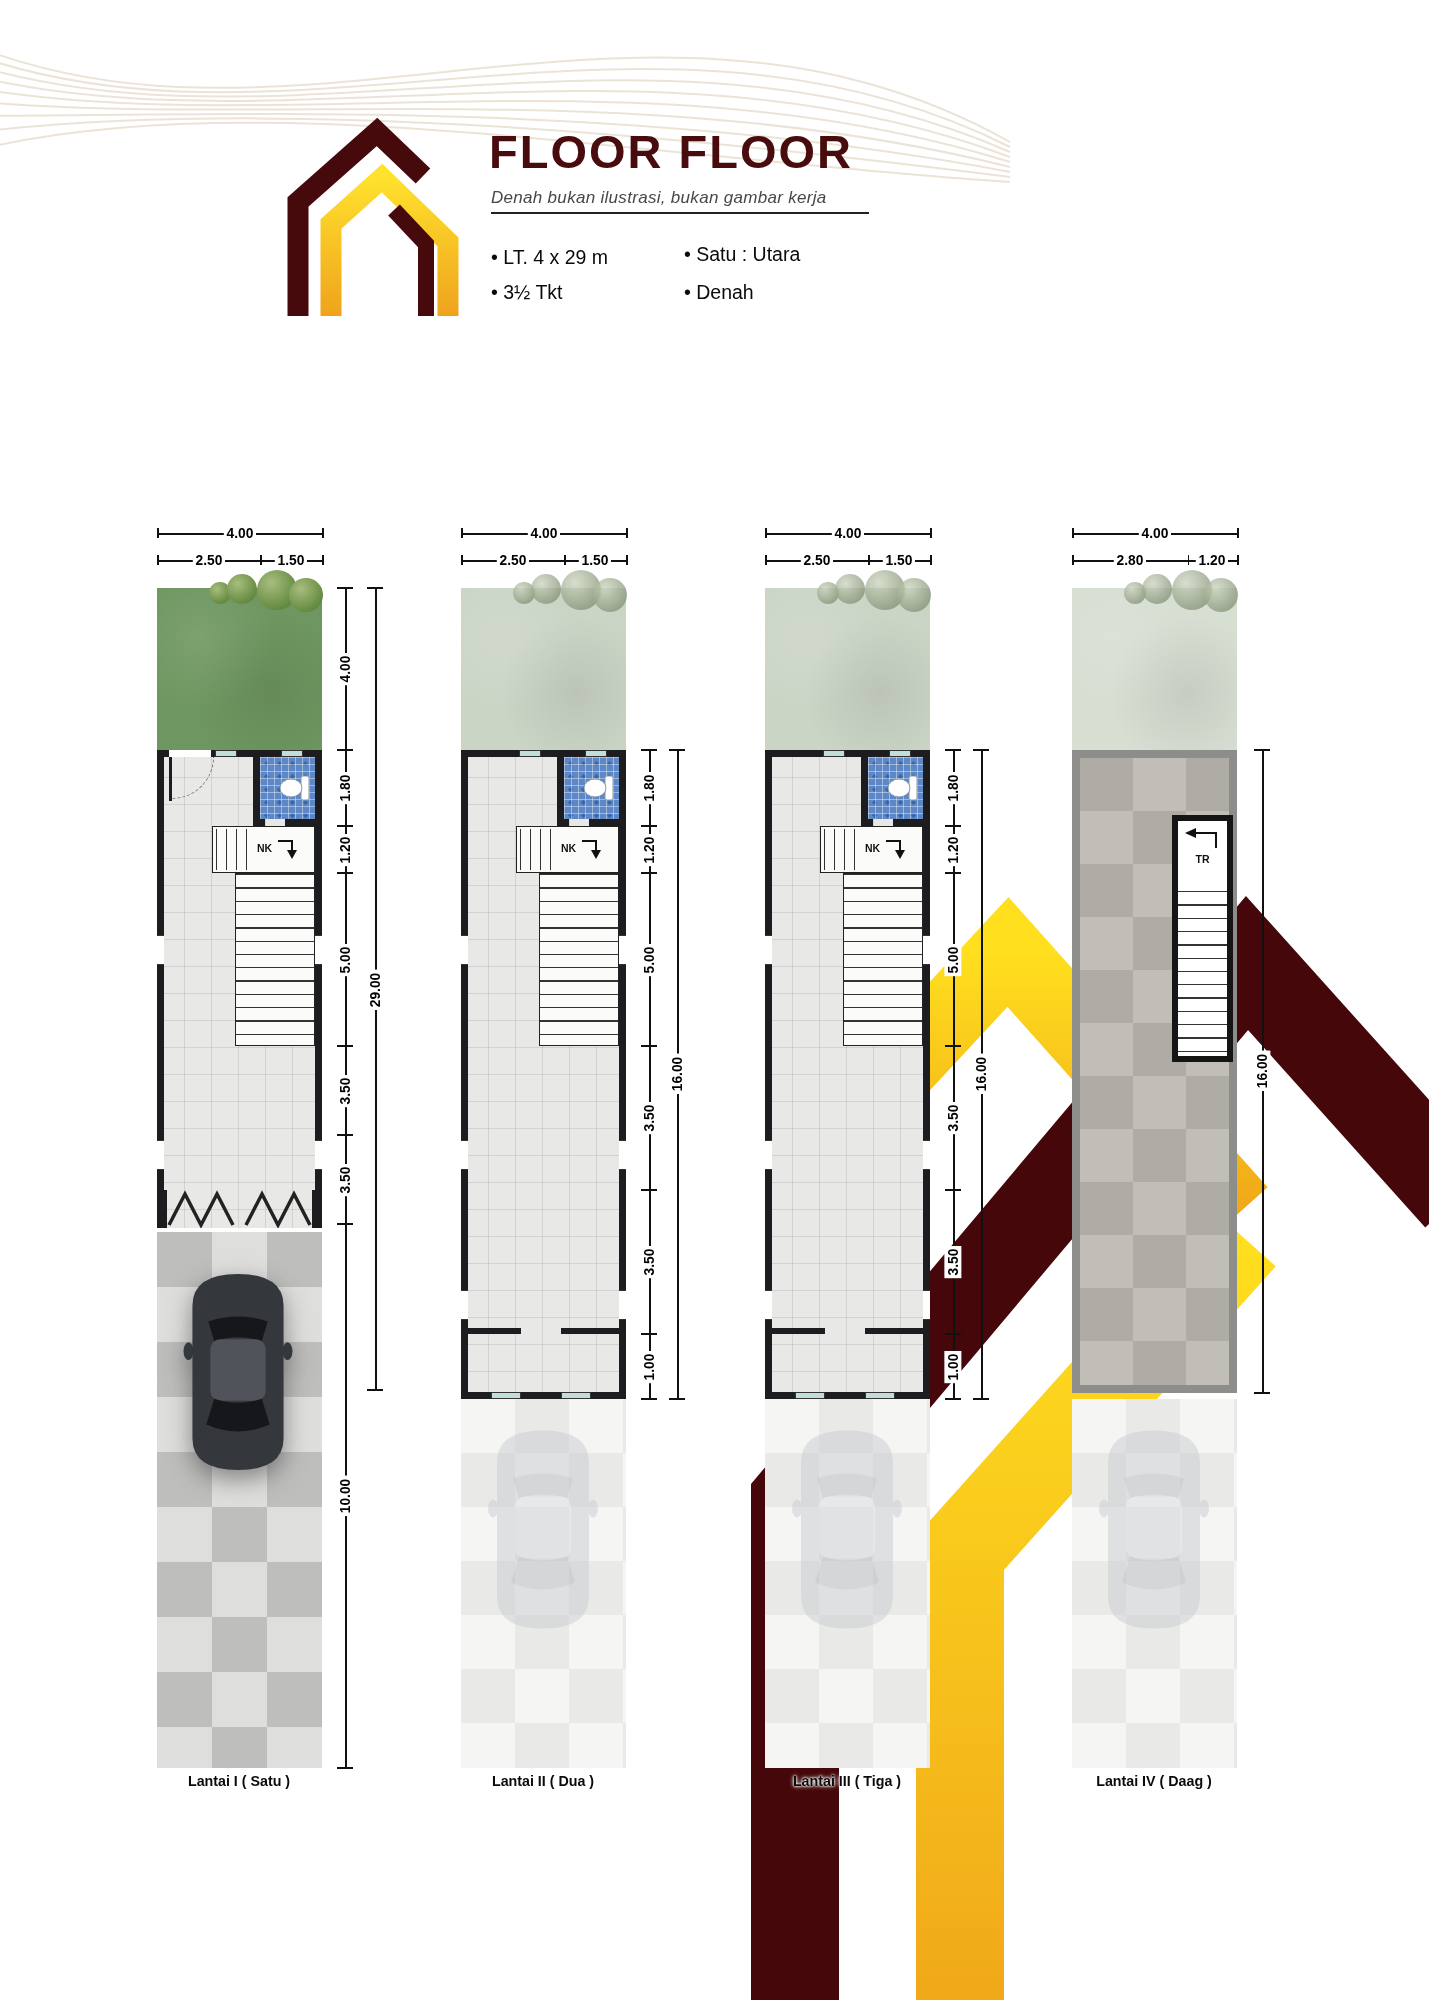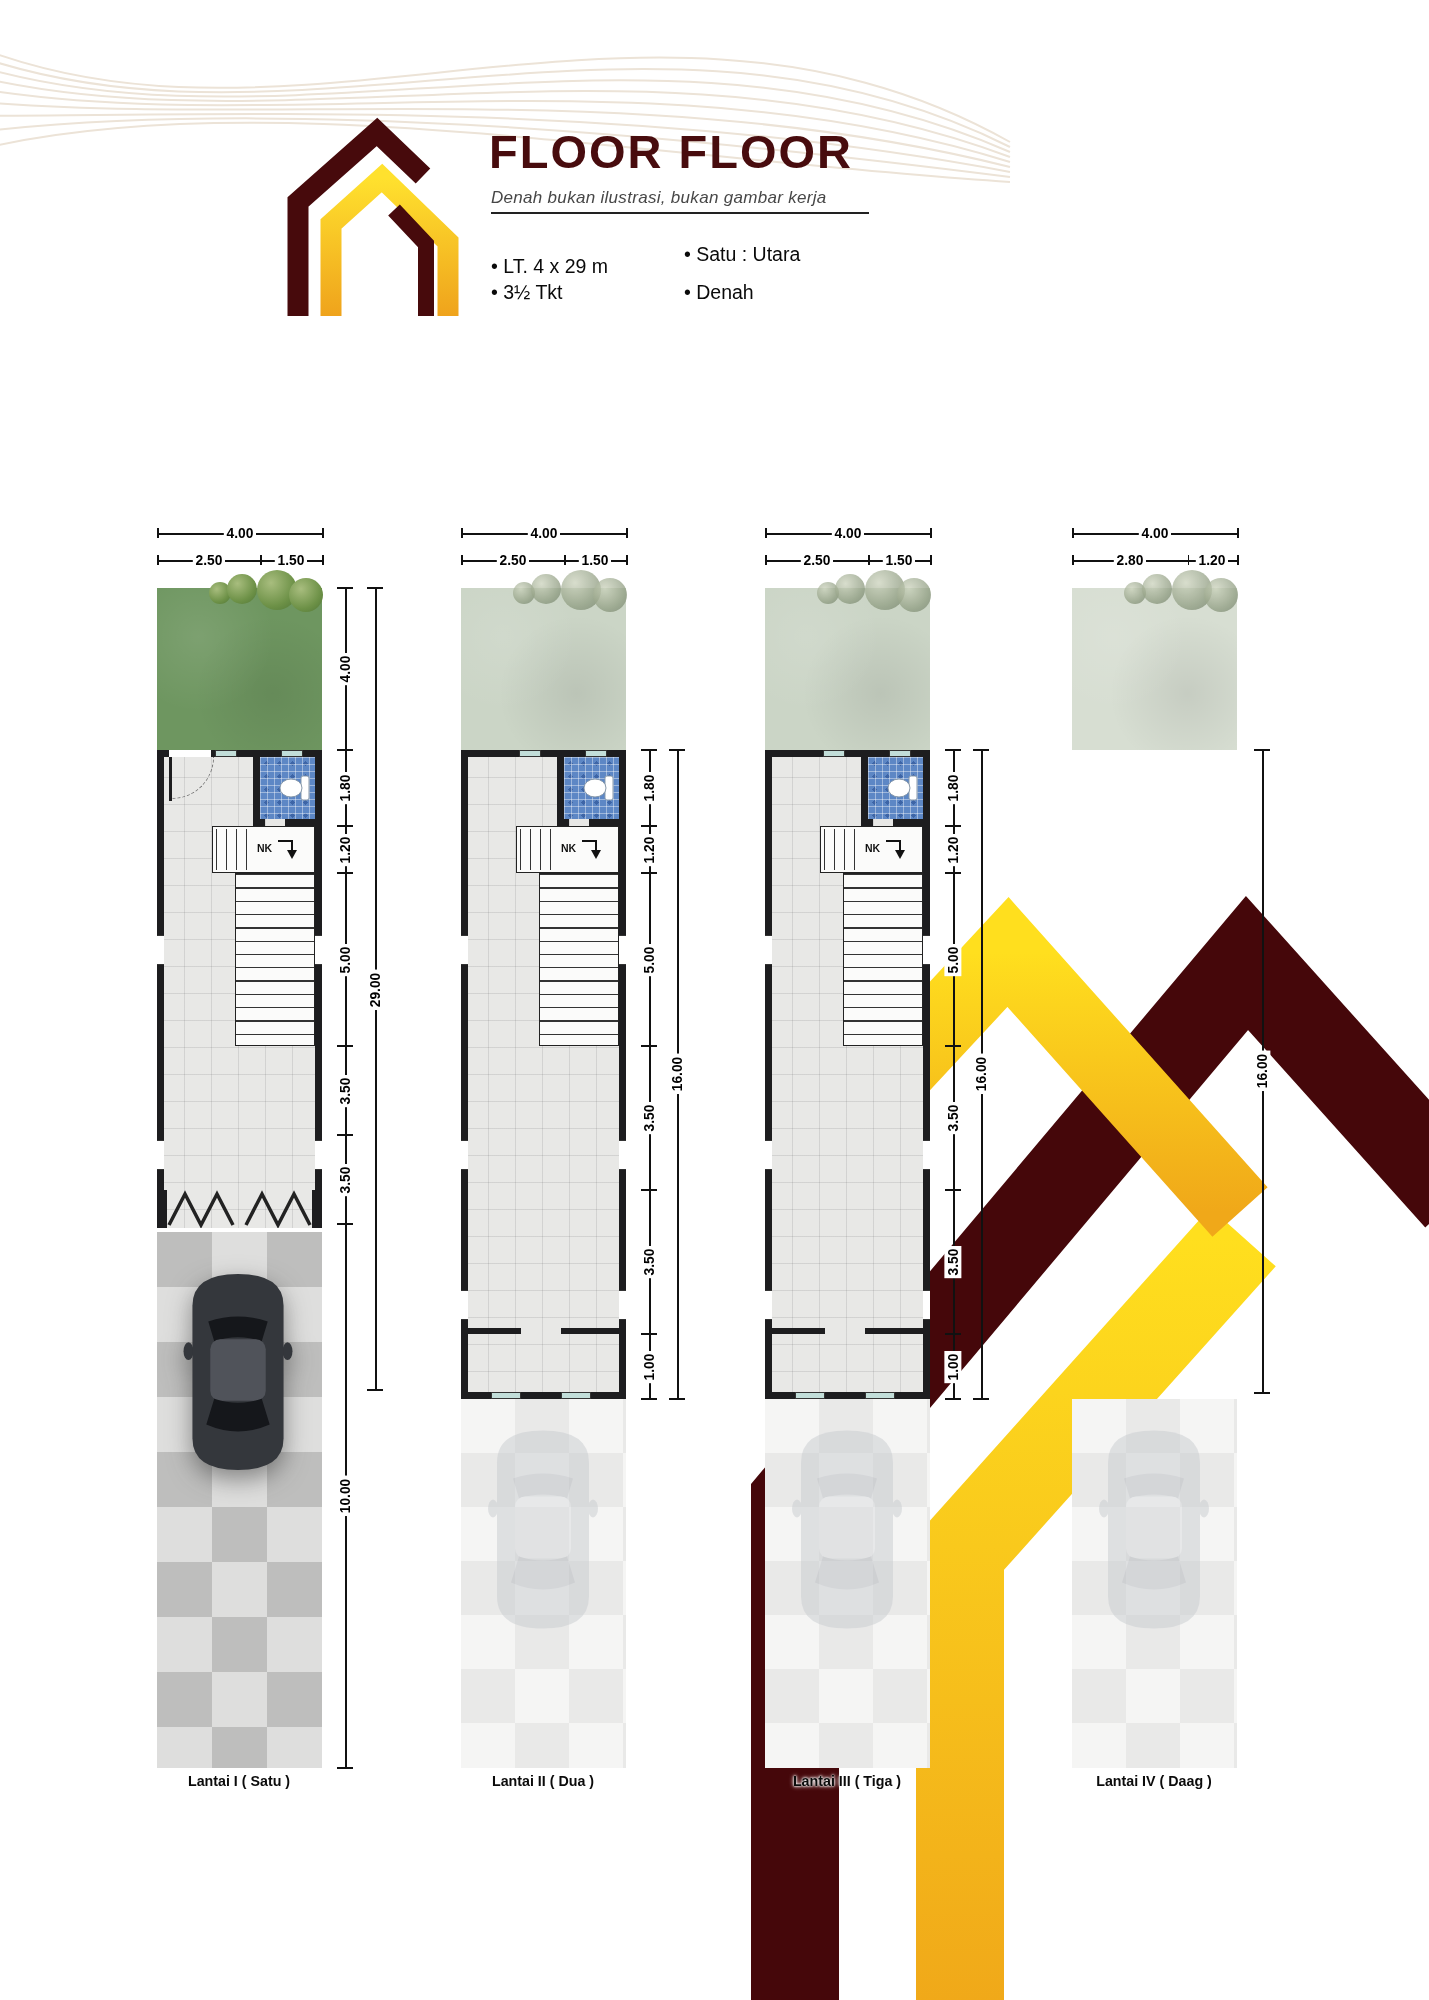--- a/index.html
+++ b/index.html
@@ -95,21 +95,21 @@
       </linearGradient>
     </defs>
     <polyline points="22,200 22,86 101,16 147,60" stroke="#470A0C" stroke-width="21" fill="none"></polyline>
     <polyline points="55,200 55,108 106,62 172,126 172,200" stroke="url(#lg)" stroke-width="21" fill="none"></polyline>
     <polyline points="118,94 150,128 150,200" stroke="#470A0C" stroke-width="16" fill="none"></polyline>
   </svg>
 
   <div class="title">FLOOR FLOOR</div>
   <div class="subtitle">Denah bukan ilustrasi, bukan gambar kerja</div>
   <div class="divider"></div>
-  <div class="spec" style="left:491px;top:255px">LT. 4 x 29 m</div>
+  <div class="spec" style="left:491px;top:246px">LT. 4 x 29 m</div>
   <div class="spec" style="left:491px;top:281px">3½ Tkt</div>
   <div class="spec" style="left:684px;top:243px">Satu : Utara</div>
   <div class="spec" style="left:684px;top:281px">Denah</div>
 
 <div class="hline" style="left: 157px; top: 533px; width: 165px;"></div>
     <div class="tickv" style="left: 157px; top: 528px;"></div>
     <div class="tickv" style="left: 322px; top: 528px;"></div>
     <div class="dimlab" style="left: 239.5px; top: 533px;">4.00</div>
     <div class="hline" style="left: 157px; top: 560px; width: 165px;"></div>
     <div class="tickv" style="left: 157px; top: 555px;"></div>
@@ -335,20 +335,30 @@
     <div class="tickv" style="left: 1187.5px; top: 555px;"></div>
     <div class="tickv" style="left: 1237px; top: 555px;"></div>
     <div class="dimlab" style="left: 1129.75px; top: 560px;">2.80</div>
     <div class="dimlab" style="left: 1212.25px; top: 560px;">1.20</div>
     <div class="garden" style="left: 1072px; top: 588px; height: 162px; background-color: rgb(214, 223, 208); background-image: radial-gradient(circle at 25% 30%, rgba(255, 255, 255, 0.1), transparent 45%), radial-gradient(circle at 70% 65%, rgba(0, 0, 0, 0.08), transparent 50%); filter: saturate(0.8);">
       <div class="bush" style="left: 52px; top: -6px; width: 22px; height: 22px; filter: saturate(0.4) brightness(1.15) opacity(0.75);"></div>
       <div class="bush" style="left: 70px; top: -14px; width: 30px; height: 30px; filter: saturate(0.4) brightness(1.15) opacity(0.75);"></div>
       <div class="bush" style="left: 100px; top: -18px; width: 40px; height: 40px; filter: saturate(0.4) brightness(1.15) opacity(0.75);"></div>
       <div class="bush" style="left: 132px; top: -10px; width: 34px; height: 34px; filter: saturate(0.4) brightness(1.15) opacity(0.75);"></div>
     </div>
+    <div class="deck" style="left: 1072px; top: 750px; width: 165px; height: 643px;">
+      <div class="stairbox" style="left: 92px; top: 57px; width: 61px; height: 247px;">
+        <div class="abs" style="left: 4px; top: 5px; width: 40px; height: 26px;"><svg width="40" height="26" viewBox="0 0 40 26">
+      <path d="M34 22 V7 H12" stroke="#111" stroke-width="2" fill="none"></path>
+      <polygon points="14,2 14,12 3,7" fill="#111"></polygon>
+          </svg></div>
+        <div class="nk" style="left: 0px; top: 32px; width: 49px; text-align: center;">TR</div>
+        <div class="abs stairs" style="left: 0px; top: 70px; width: 49px; height: 163px;"></div>
+      </div>
+    </div>
     <div class="vline" style="left: 1262px; top: 750px; height: 643px;"></div>
     <div class="tickh" style="left: 1254px; top: 749.2px;"></div>
     <div class="tickh" style="left: 1254px; top: 1392.2px;"></div>
     <div class="dimlab v" style="left: 1262px; top: 1071px;">16.00</div>
     <div class="floorLabel" style="left: 1154px; top: 1772px;">Lantai IV ( Daag )</div>
     <div class="carport1" style="left: 157px; top: 1232px; width: 165px; height: 536px;">
       <div class="carwrap" style="left: 25px; top: 36px; width: 112px; height: 208px;"><svg width="100%" height="100%" viewBox="0 0 110 210" xmlns="http://www.w3.org/2000/svg" style="filter:drop-shadow(0 9px 12px rgba(40,40,40,.5))">
     <ellipse cx="5" cy="84" rx="5" ry="9" fill="#34373c"></ellipse>
     <ellipse cx="105" cy="84" rx="5" ry="9" fill="#34373c"></ellipse>
     <path d="M9 38 Q9 6 55 6 Q101 6 101 38 L101 172 Q101 204 55 204 Q9 204 9 172 Z" fill="#34373c"></path>

